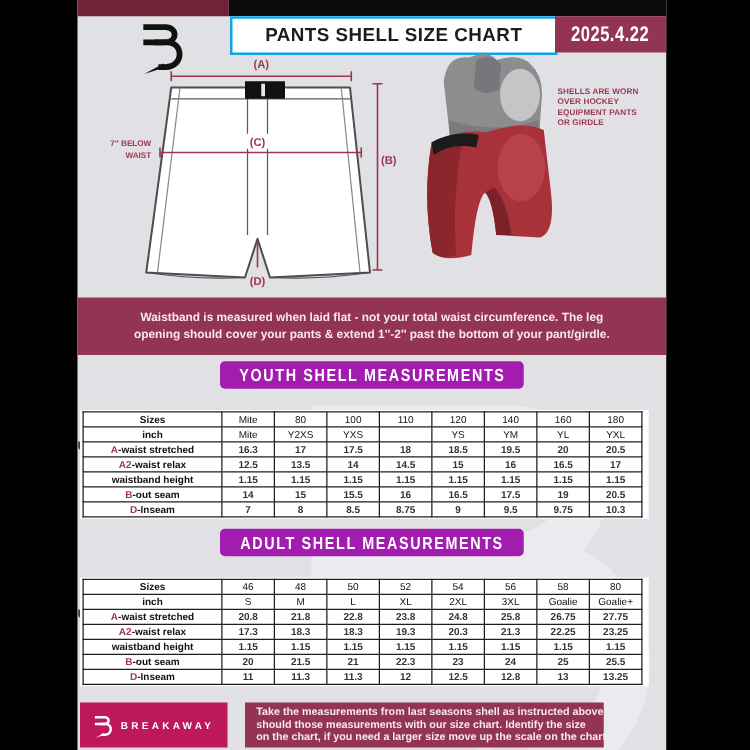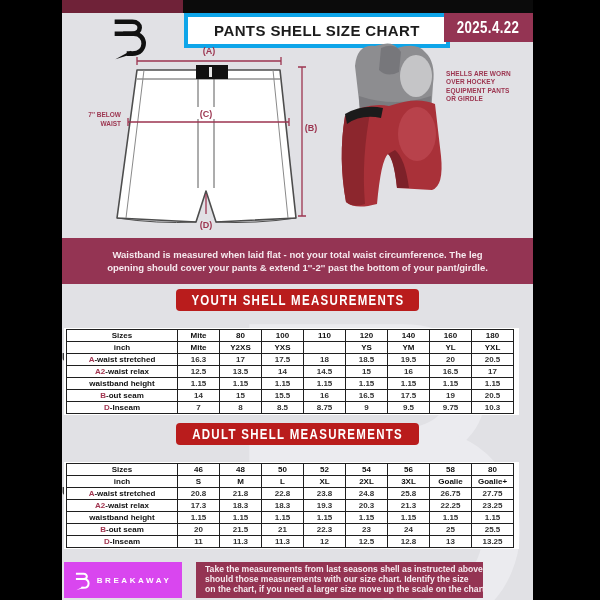--- a/index.html
+++ b/index.html
@@ -6,58 +6,58 @@
   body{width:600px;height:600px;background:#000;position:relative;overflow:hidden;
        font-family:"Liberation Sans","DejaVu Sans",sans-serif;}
   .abs{position:absolute;}
   .content{position:absolute;left:62px;top:0;width:471px;height:600px;background:#e1e1e5;overflow:hidden;}
 
   
   .strip-maroon{left:0;top:0;width:121px;height:13px;background:#6f2238;}
   .strip-black{left:121px;top:0;width:350px;height:13px;background:#0b0b0b;}
 
   
-  .title-box{left:122px;top:13px;width:258px;height:27px;background:#fff;border:4px solid #0ea5e9;
+  .title-box{left:122px;top:13px;width:258px;height:27px;background:#fff;border:2px solid #0ea5e9;
              display:flex;align-items:center;justify-content:center;}
   .title-box span{font-size:15px;font-weight:700;color:#1c1c1c;letter-spacing:.4px;}
   .date-box{left:382px;top:13px;width:89px;height:29px;background:#943453;
             display:flex;align-items:center;justify-content:center;}
   .date-box span{font-size:17px;font-weight:700;color:#fff;letter-spacing:.5px;
                  transform:scaleX(.78);white-space:nowrap;}
 
   
   .band{left:0;top:238px;width:471px;height:46px;background:#943453;
         display:flex;flex-direction:column;align-items:center;justify-content:center;}
   .band div{font-size:9.5px;font-weight:700;color:#f6e9ee;line-height:13px;white-space:nowrap;}
 
   
-  .banner{width:243px;height:22px;background:#b91c1c;border-radius:4px;left:114px;
+  .banner{width:243px;height:22px;background:#a21caf;border-radius:4px;left:114px;
           display:flex;align-items:center;justify-content:center;}
   .banner span{color:#fff;font-size:14px;font-weight:700;letter-spacing:1.6px;
                transform:scaleX(.82);white-space:nowrap;}
   .unit{left:0;width:378px;font-size:10px;font-weight:600;color:#3a3a3a;margin-top:39px;}
 
   
   .table-wrap{left:2px;width:451px;background:#fff;padding:1px 2px;}
   table{border-collapse:collapse;width:447px;table-layout:fixed;}
   th,td{border:1px solid #1f1f1f;height:11px;padding:0 1px;font-size:8px;text-align:center;
         background:#fff;overflow:hidden;white-space:nowrap;}
   th{font-weight:700;color:#111;}
   td{font-weight:600;color:#333;}
-  tr.hdr td{font-weight:700;color:#111;}
+  tr.hdr td{font-weight:400;color:#111;}
   .pfx{color:#a23550;}
   col.c-label{width:111px;}
   col.c-data{width:42px;}
 
   
   .photo-note{left:384px;top:70px;width:84px;}
   .photo-note div{font-size:6.5px;font-weight:700;color:#9c3550;line-height:8.4px;letter-spacing:.1px;}
 
   
-  .foot-black{left:2px;top:562px;width:118px;height:36px;background:#d946ef;
+  .foot-black{left:2px;top:562px;width:118px;height:36px;background:#be185d;
               display:flex;align-items:center;justify-content:center;gap:5px;}
   .foot-black .brand{color:#fff;font-size:8px;font-weight:700;letter-spacing:2.6px;}
   .foot-maroon{left:134px;top:562px;width:287px;height:36px;background:#943453;
                display:flex;flex-direction:column;justify-content:center;padding-left:9px;box-sizing:border-box;}
   .foot-maroon div{font-size:8.6px;font-weight:700;color:#f6e9ee;line-height:9.8px;white-space:nowrap;}
 
   .watermark{left:168px;top:275px;pointer-events:none;}
 </style>
 </head>
 <body>

